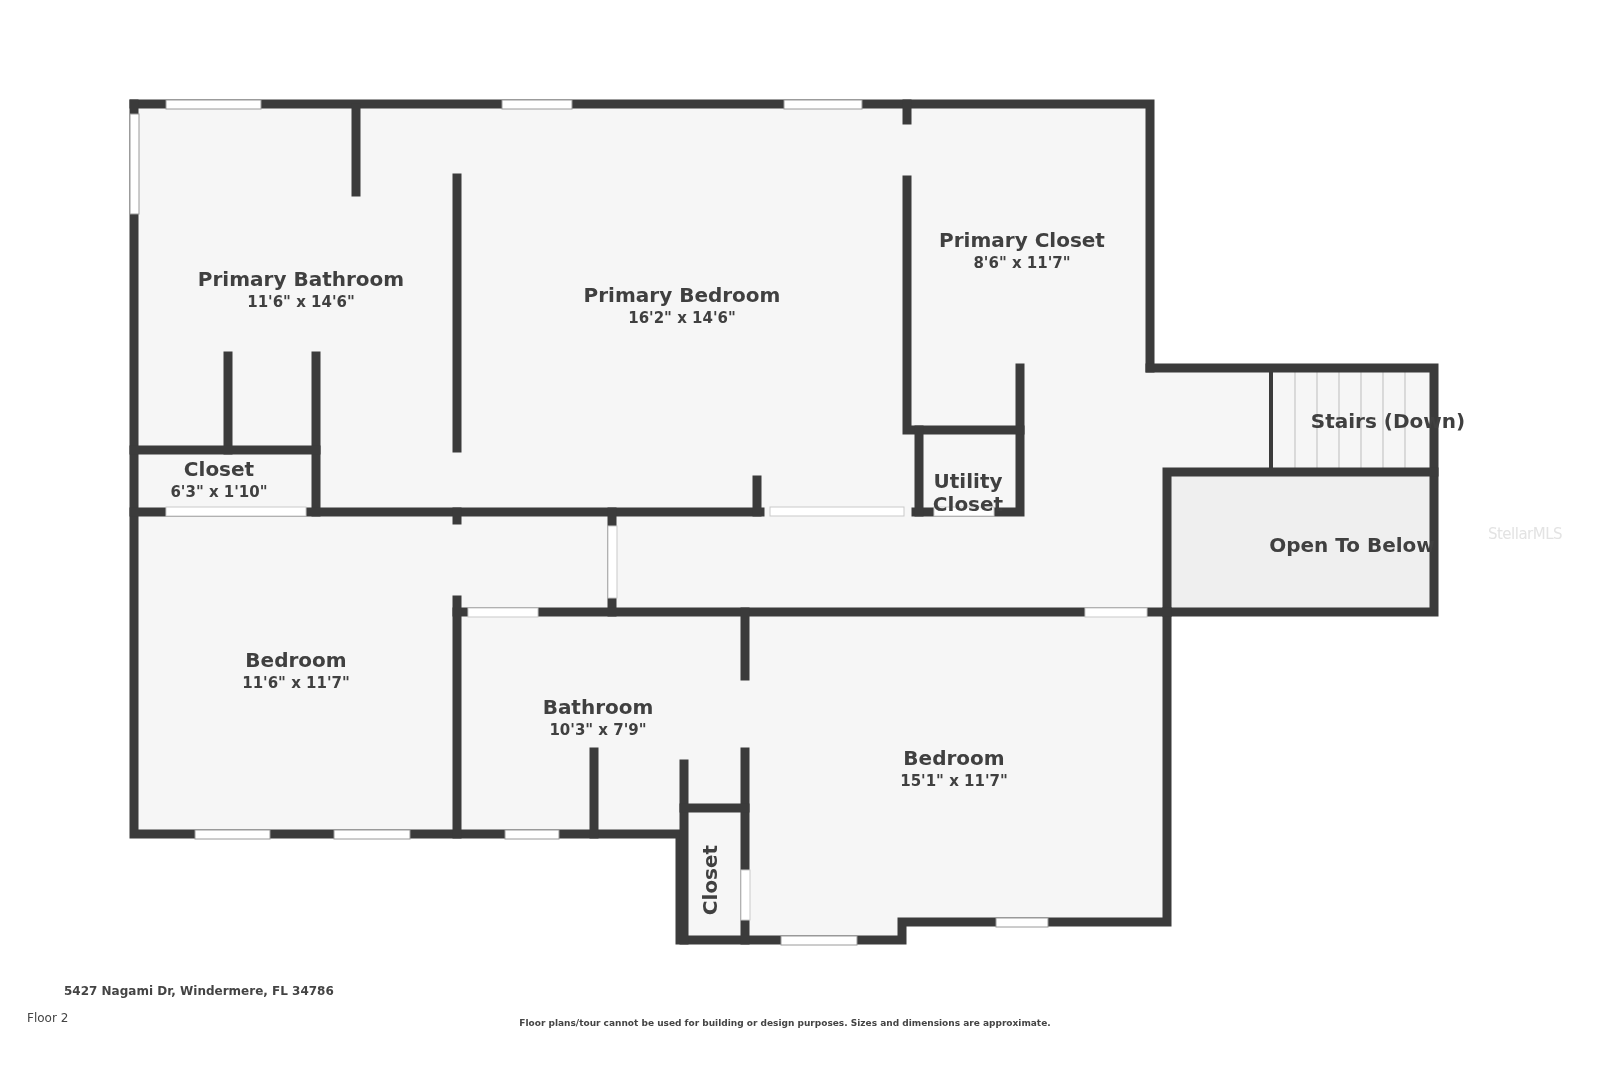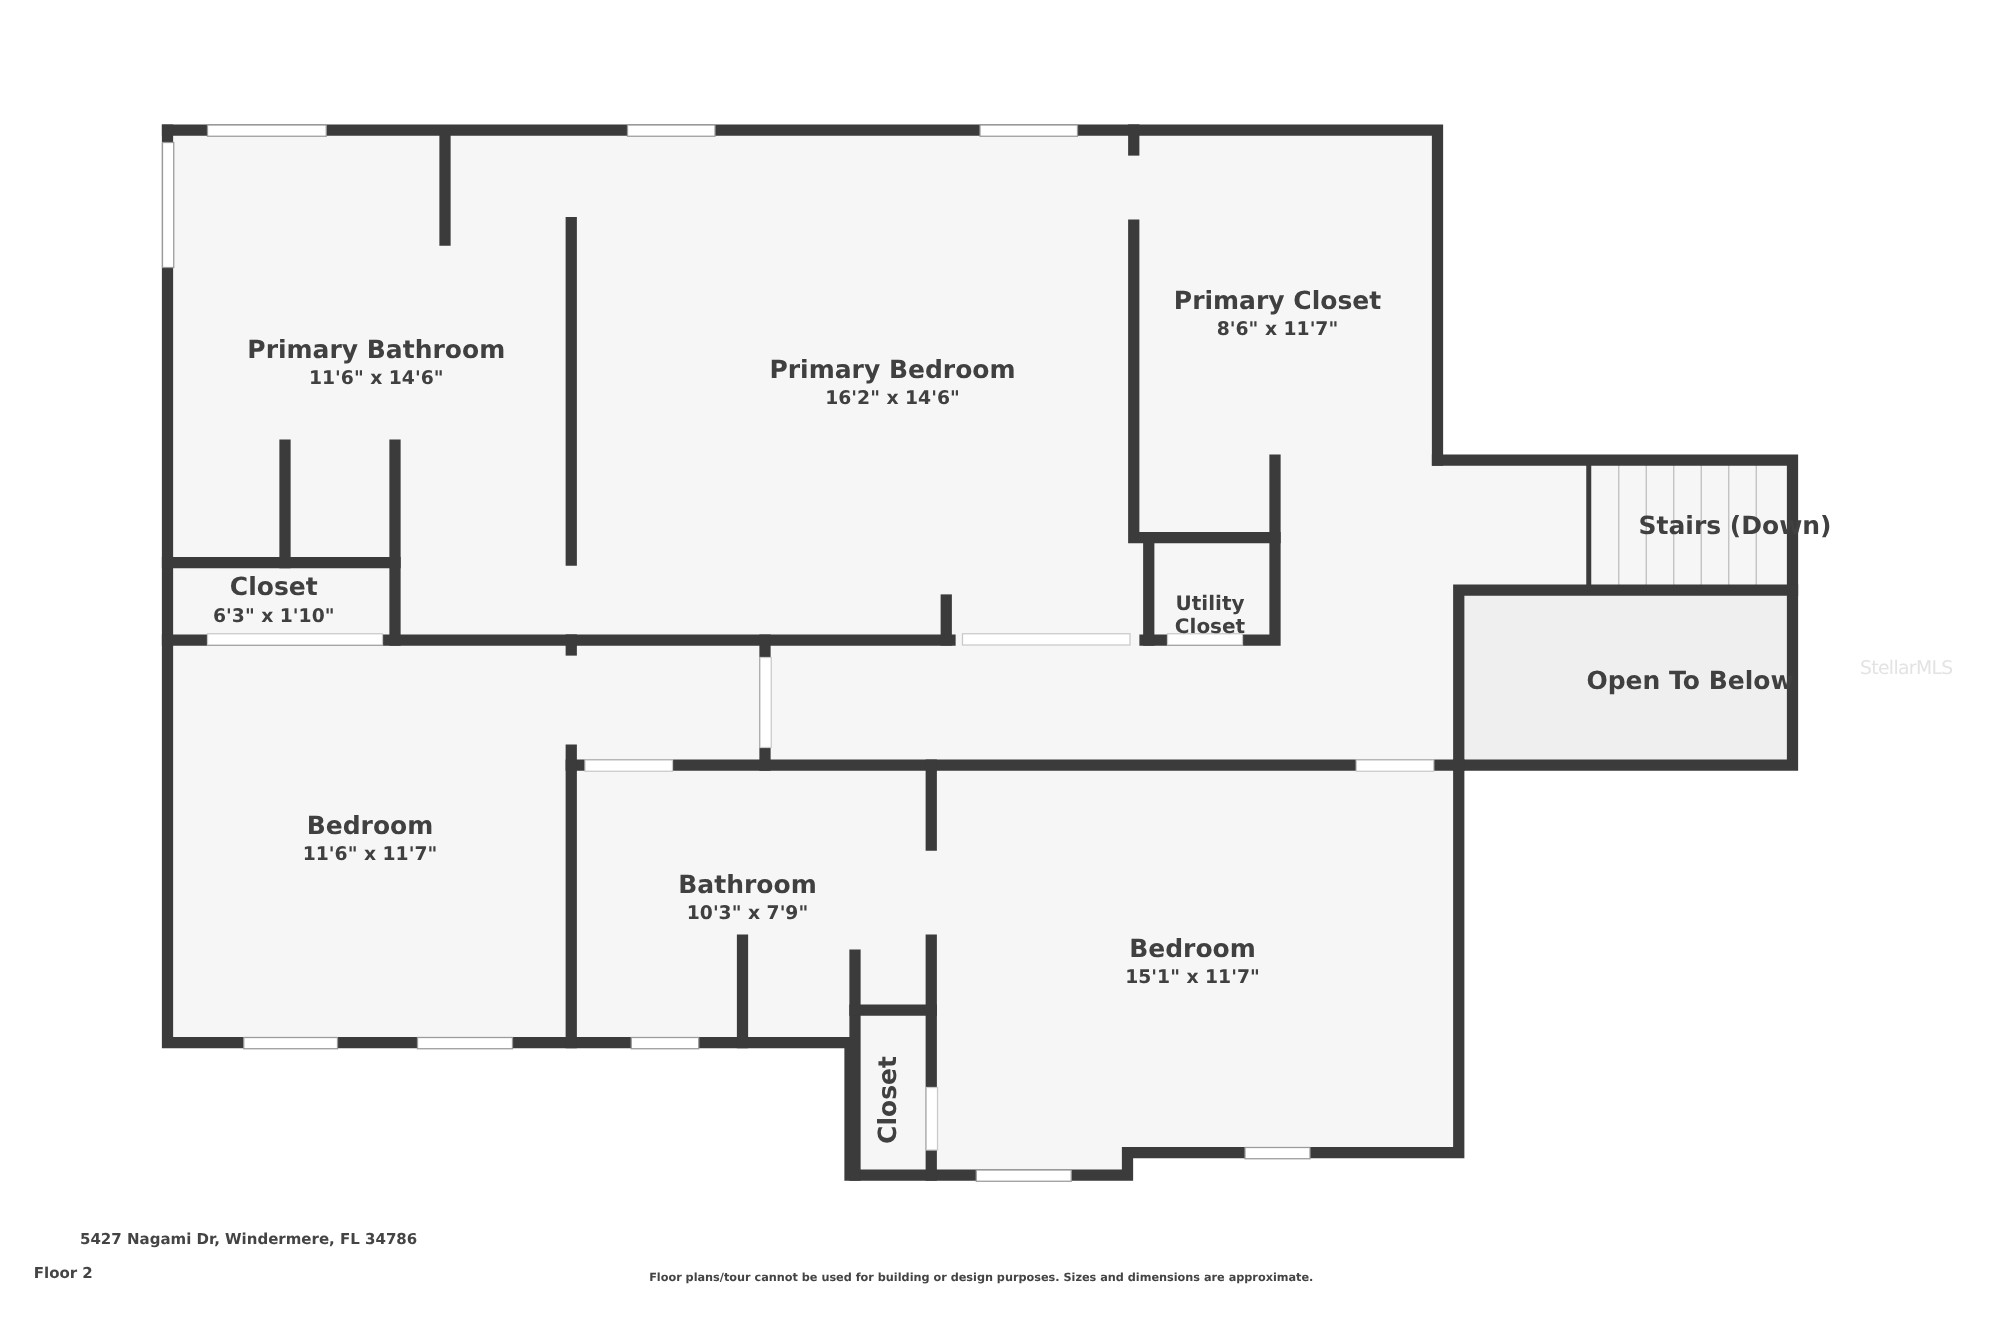--- a/index.html
+++ b/index.html
@@ -1,24 +1,24 @@
 <!DOCTYPE html>
 <html><head>
 <meta charset="utf-8">
 <style>
   html, body { margin:0; padding:0; background:#ffffff; }
   body { width:1600px; height:1066px; position:relative; overflow:hidden; font-family:"DejaVu Sans", sans-serif; }
   #plan { position:absolute; left:0; top:0; }
   .lbl { position:absolute; transform:translate(-50%,-50%); text-align:center; color:#404040; white-space:nowrap; line-height:1.15; }
   .lbl .name { font-weight:bold; font-size:20px; display:block; }
   .lbl .dim { font-weight:bold; font-size:15px; display:block; margin-top:3px; }
-  .lbl.multiline .name { white-space:pre-line; font-size:16px;margin-top:47px; }
+  .lbl.multiline .name { white-space:pre-line; font-size:20px;margin-top:47px; }
   .lbl.vertical { transform:translate(-50%,-50%) rotate(-90deg); }
   .foot-addr { position:absolute; left:27px; top:984px; font-size:12px; font-weight:bold; color:#444;margin-left:37px; }
-  .foot-floor { position:absolute; left:27px; top:1011px; font-size:12px; font-weight:bold; color:#444; }
+  .foot-floor { position:absolute; left:27px; top:1011px; font-size:12px; font-weight:normal; color:#444; }
   .foot-disc { position:absolute; left:785px; top:1018px; transform:translateX(-50%); font-size:9px; font-weight:bold; color:#444; white-space:nowrap; }
   .watermark { position:absolute; left:1525px; top:522px; transform:translate(-50%,-50%); font-size:15px; color:#e3e3e3; letter-spacing:-0.5px;margin-top:12px; }
 </style>
 </head>
 <body>
 
 <svg id="plan" width="1600" height="1066" viewBox="0 0 1600 1066">
 
   <g fill="#f6f6f6">
     <rect x="134" y="104" width="1018" height="408"></rect>
@@ -94,21 +94,21 @@
     <rect x="1085" y="608" width="62" height="9"></rect>
     <rect x="608" y="526" width="9" height="72"></rect>
     <rect x="741" y="870" width="9" height="50"></rect>
   </g>
 </svg>
 
 <div class="lbl" style="left:301px; top:290px;">
   <span class="name">Primary Bathroom</span>
   <span class="dim">11'6" x 14'6"</span>
 </div>
-<div class="lbl" style="left:682px; top:306px;margin-left:32px;">
+<div class="lbl" style="left:682px; top:306px;">
   <span class="name">Primary Bedroom</span>
   <span class="dim">16'2" x 14'6"</span>
 </div>
 <div class="lbl" style="left:1022px; top:251px;">
   <span class="name">Primary Closet</span>
   <span class="dim">8'6" x 11'7"</span>
 </div>
 <div class="lbl" style="left:219px; top:480px;">
   <span class="name">Closet</span>
   <span class="dim">6'3" x 1'10"</span>

